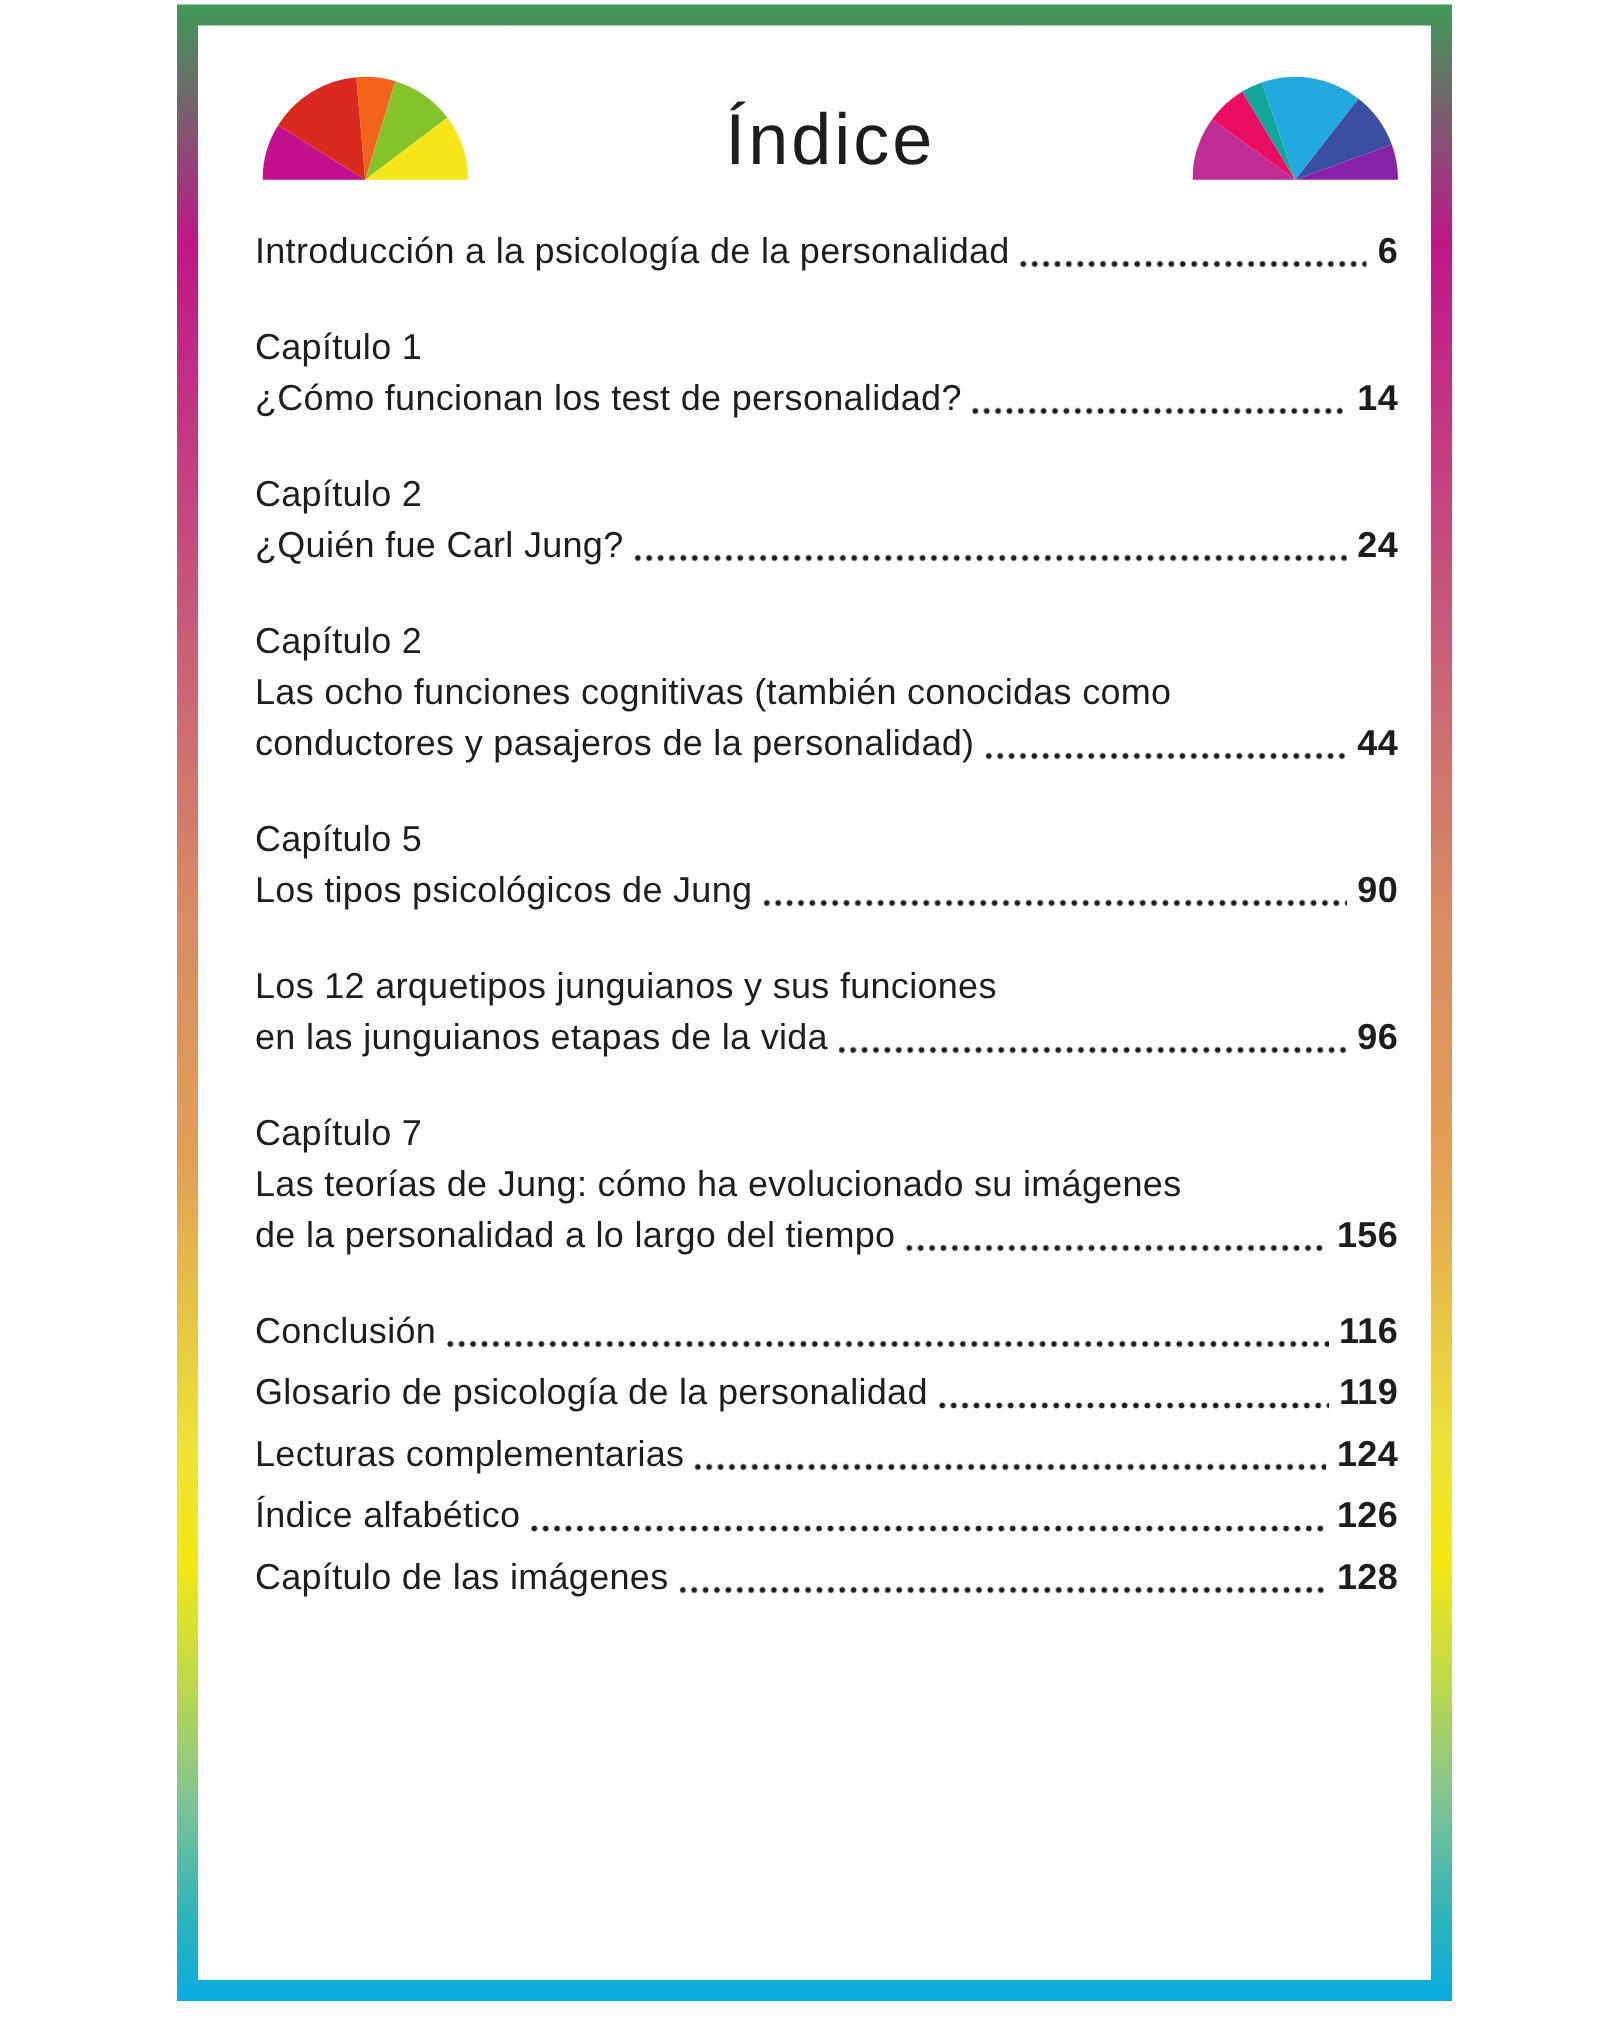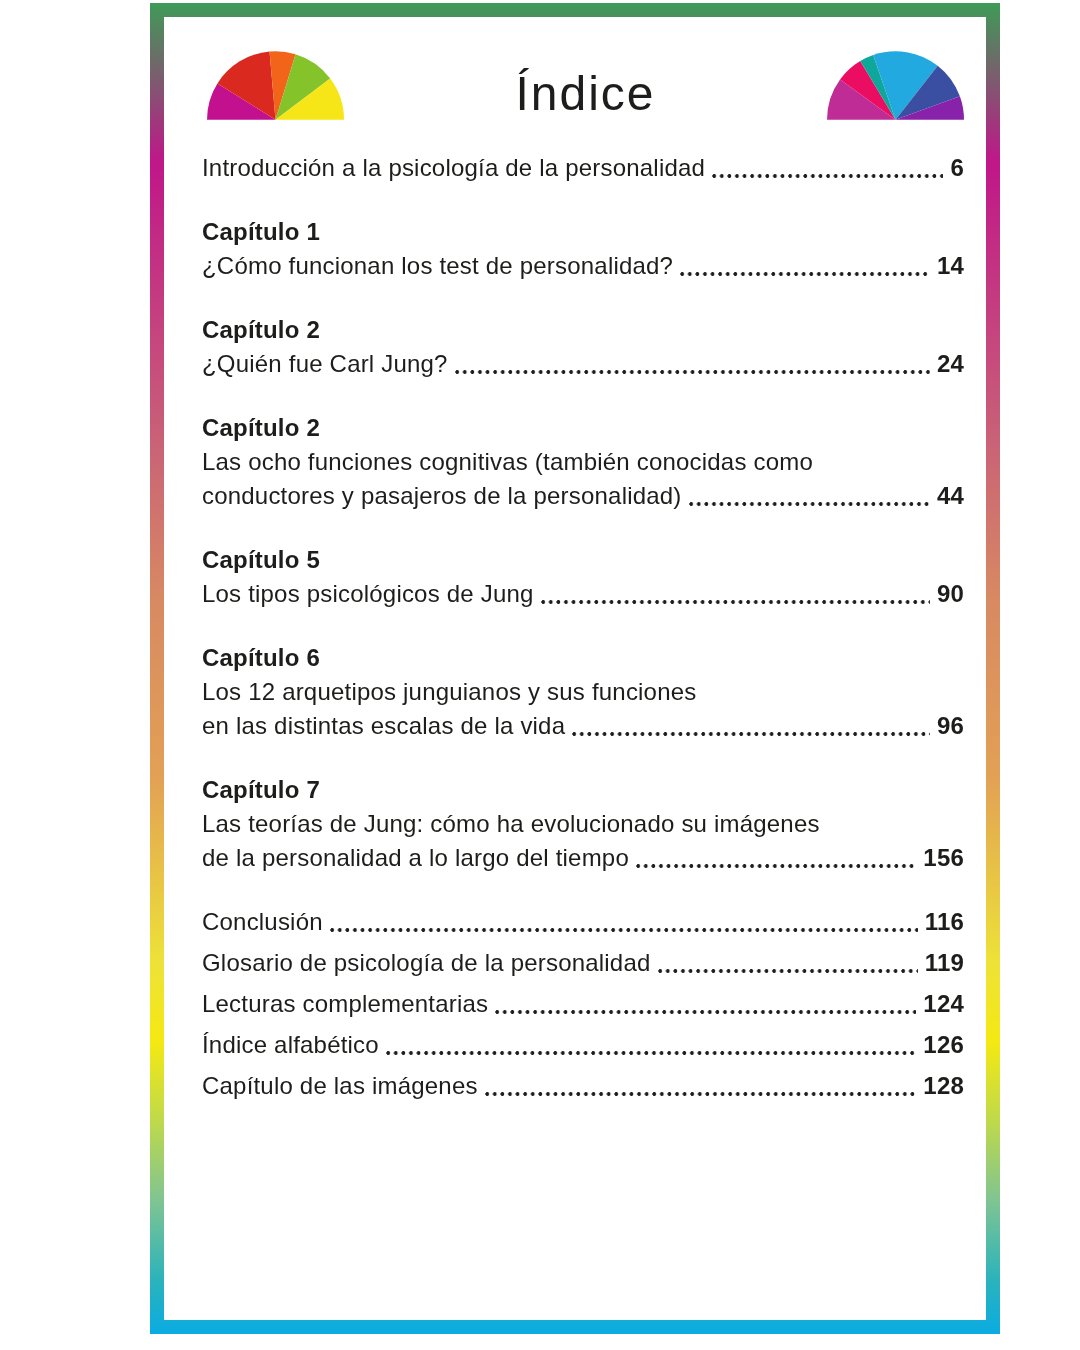--- a/index.html
+++ b/index.html
@@ -41,38 +41,38 @@
     font-size: 48px;
     line-height: 1;
     letter-spacing: 2px;
     padding-bottom: 2px;
     font-weight: 400;
   }
   .toc { margin-top: 31px; }
   .entry.gap-large { margin-top: 30px; }
   .entry.gap-small { margin-top: 7px; text-align: right; }
   .entry { font-size: 24px; line-height: 34px; letter-spacing: 0.2px; }
-  .heading { font-weight: bold; }
+  .heading { font-weight: normal; }
   .line { }
   .lastline { display: flex; align-items: flex-end; }
   .lastline-text { white-space: nowrap; }
   .leader {
     flex: 1;
     height: 6px;
     margin: 0 7px 6px 7px;
     background-image: radial-gradient(circle at 2.2px 3px, #1d1d1b 1.6px, transparent 2.2px);
     background-size: 7.6px 6px;
     background-repeat: repeat-x;
   }
   .pagenum { font-weight: bold; white-space: nowrap; }
 </style>
 </head>
 <body>
 
-<div class="frame" style="background: linear-gradient(rgb(62, 155, 87) 0%, rgb(192, 22, 137) 12%, rgb(201, 98, 119) 33%, rgb(216, 138, 98) 45%, rgb(226, 160, 85) 58%, rgb(237, 226, 56) 72%, rgb(244, 233, 18) 78%, rgb(191, 217, 74) 84%, rgb(127, 196, 146) 90%, rgb(42, 179, 188) 96%, rgb(10, 171, 226) 100%); margin-left: 32px;">
+<div class="frame" style="background: linear-gradient(rgb(62, 155, 87) 0%, rgb(192, 22, 137) 12%, rgb(201, 98, 119) 33%, rgb(216, 138, 98) 45%, rgb(226, 160, 85) 58%, rgb(237, 226, 56) 72%, rgb(244, 233, 18) 78%, rgb(191, 217, 74) 84%, rgb(127, 196, 146) 90%, rgb(42, 179, 188) 96%, rgb(10, 171, 226) 100%);">
   <div class="inner">
     <div class="content">
 
       <div class="header">
         <svg class="fan left" viewBox="0 0 140 70">
             <path d="M 70 70 L 0.00 70.00 A 70 70 0 0 1 10.64 32.91 Z" fill="#C3108E"></path>
             <path d="M 70 70 L 10.64 32.91 A 70 70 0 0 1 63.90 0.27 Z" fill="#DA291E"></path>
             <path d="M 70 70 L 63.90 0.27 A 70 70 0 0 1 90.47 3.06 Z" fill="#F26419"></path>
             <path d="M 70 70 L 90.47 3.06 A 70 70 0 0 1 125.90 27.87 Z" fill="#85C32A"></path>
             <path d="M 70 70 L 125.90 27.87 A 70 70 0 0 1 140.00 70.00 Z" fill="#F7E617"></path>
@@ -140,25 +140,24 @@
     <div class="lines">
       <div class="lastline">
         <span class="lastline-text">Los tipos psicológicos de Jung</span>
         <span class="leader"></span>
         <span class="pagenum">90</span>
       </div>
     </div>
   </div>
 
   <div class="entry gap-large">
-    <div class="heading">Capítulo 6</div>
     <div class="lines">
       <div class="line">Los 12 arquetipos junguianos y sus funciones</div>
               <div class="lastline">
-        <span class="lastline-text">en las distintas escalas de la vida</span>
+        <span class="lastline-text">en las junguianos etapas de la vida</span>
         <span class="leader"></span>
         <span class="pagenum">96</span>
       </div>
     </div>
   </div>
 
   <div class="entry gap-large">
     <div class="heading">Capítulo 7</div>
     <div class="lines">
       <div class="line">Las teorías de Jung: cómo ha evolucionado su imágenes</div>

